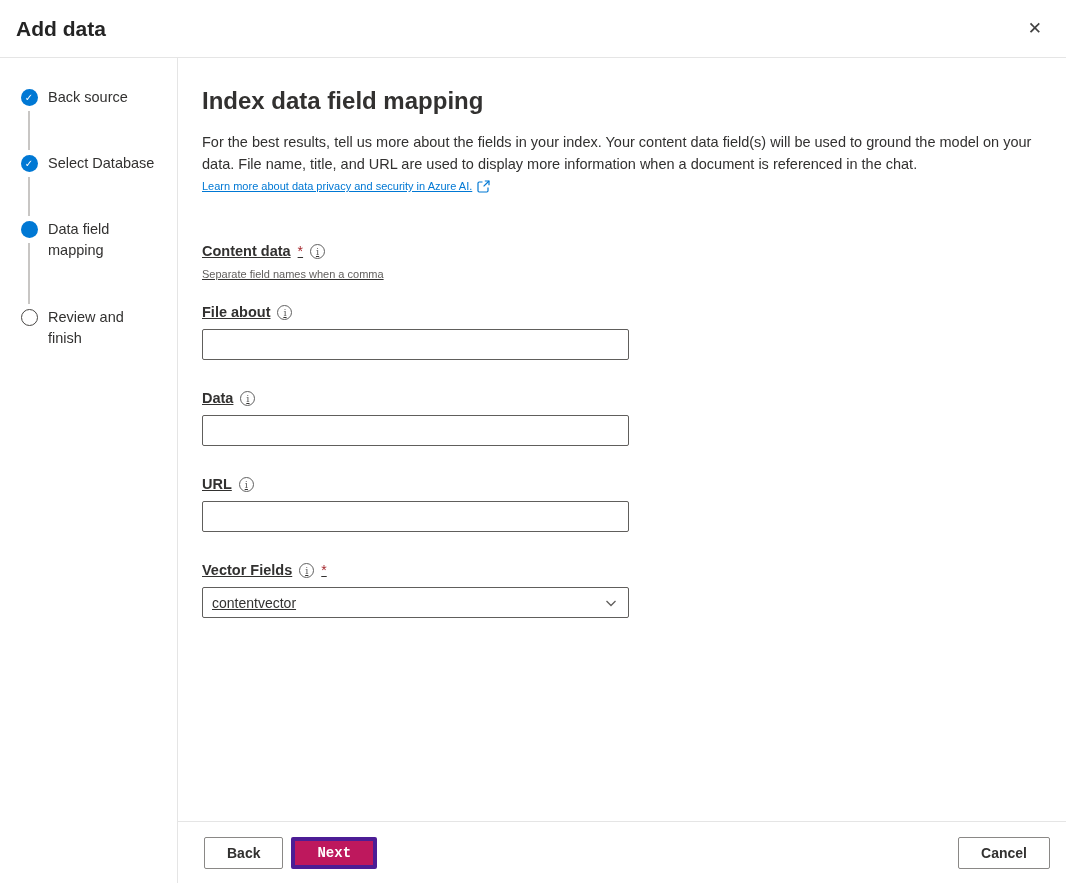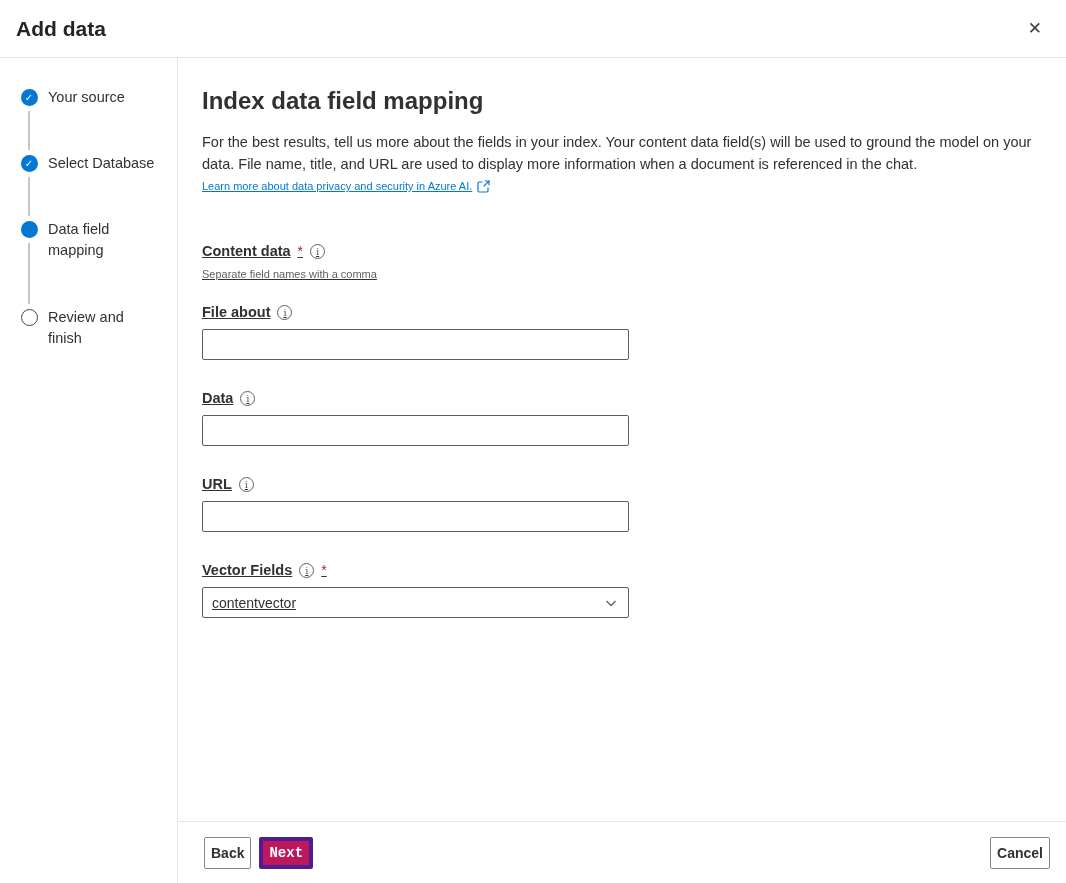--- a/index.html
+++ b/index.html
@@ -101,21 +101,21 @@
 
   
   .dlg-footer {
     flex: 0 0 62px; height: 62px;
     border-top: 1px solid #e5e5e5;
     display: flex; align-items: center;
     padding: 0 16px 0 26px; gap: 8px;
   }
   .btn {
     height: 32px; border-radius: 2px; font-size: 14px; font-weight: 600;
-    padding: 0 6px; cursor: pointer;
+    padding: 0 22px; cursor: pointer;
     font-family: "Liberation Sans", sans-serif;
   }
   .btn-secondary { background: #fff; border: 1px solid #8a8886; color: #323130; }
   .btn-primary  { background: #be185d; border: 4px solid #4c1d95; color: #fff; font-family: Liberation Mono, monospace; }
   .btn-cancel   { margin-left: auto; }
 </style>
 </head>
 <body>
 
 <div class="dialog">
@@ -127,21 +127,21 @@
 
   <div class="dlg-body">
 
     <nav class="stepper">
 
       <div class="step s1">
         <div class="step-rail">
           <span class="circle complete">✓</span>
           <span class="connector"></span>
         </div>
-        <span class="step-label">Your source</span>
+        <span class="step-label">Back source</span>
       </div>
 
       <div class="step s2">
         <div class="step-rail">
           <span class="circle complete">✓</span>
           <span class="connector"></span>
         </div>
         <span class="step-label">Select Database</span>
       </div>
 
@@ -181,21 +181,21 @@
         </a>
 
         <div class="form">
 
           <div class="field-group first">
             <div class="label-row">
               <span class="field-label">Content data</span>
               <span class="required">*</span>
               <span class="info-icon">i</span>
             </div>
-            <div class="helper-text">Separate field names with a comma</div>
+            <div class="helper-text">Separate field names when a comma</div>
           </div>
 
           <div class="field-group">
             <div class="label-row">
               <span class="field-label">File about</span>
               <span class="info-icon">i</span>
             </div>
             <input type="text" class="text-input" value="" style="">
           </div>
 

